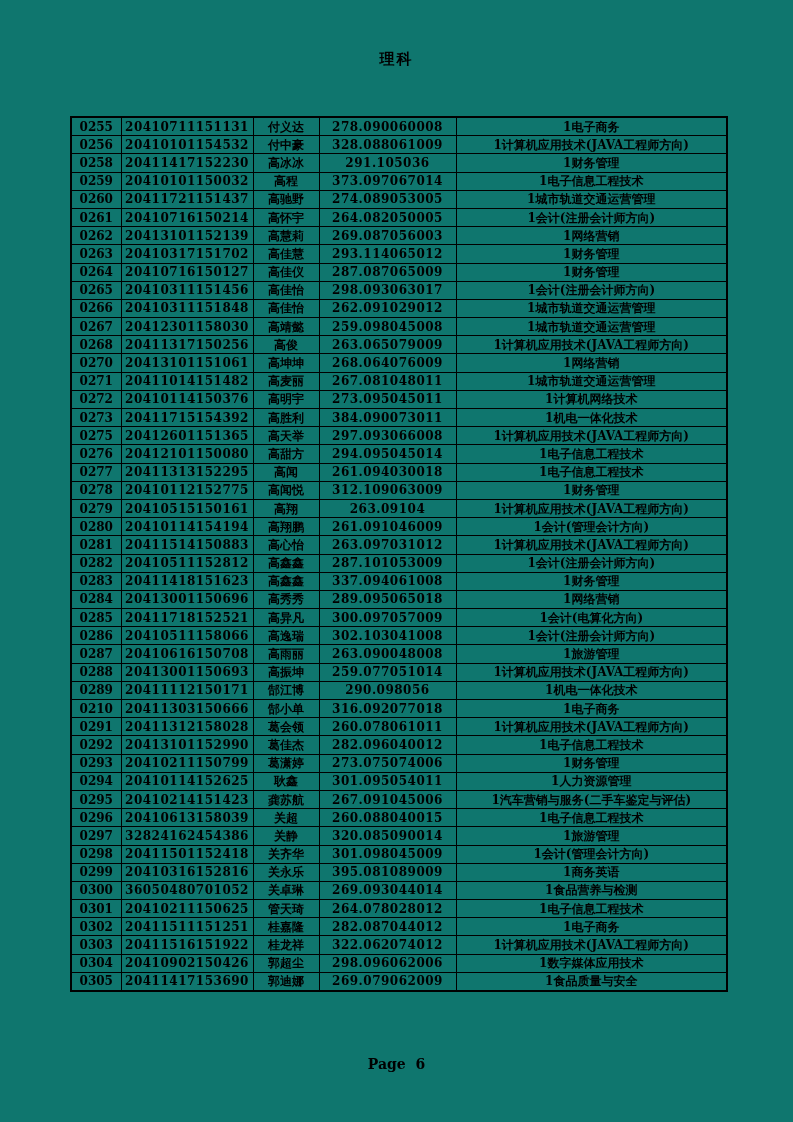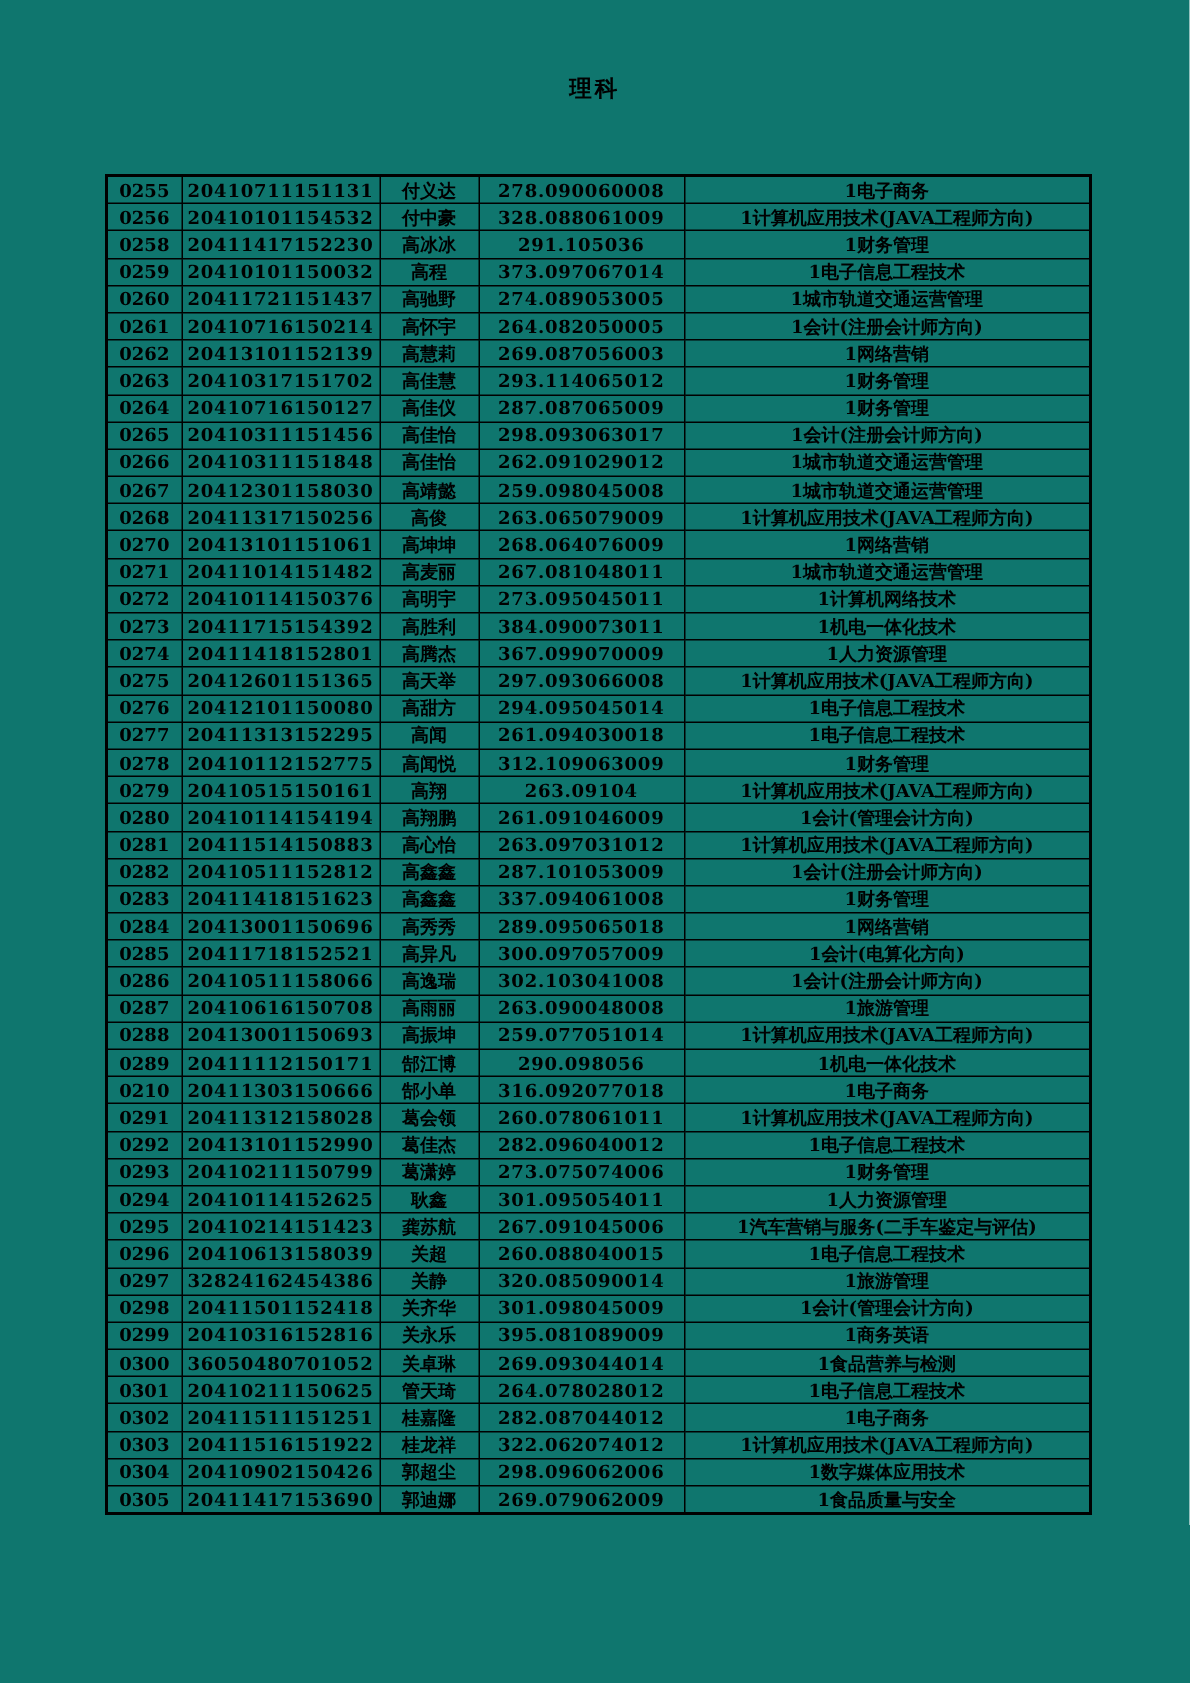--- a/index.html
+++ b/index.html
@@ -195,27 +195,20 @@
           <td class="c4">1计算机网络技术</td>
         </tr>
         <tr>
           <td class="c0">0273</td>
           <td class="c1">20411715154392</td>
           <td class="c2">高胜利</td>
           <td class="c3">384.090073011</td>
           <td class="c4">1机电一体化技术</td>
         </tr>
         <tr>
-          <td class="c0">0274</td>
-          <td class="c1">20411418152801</td>
-          <td class="c2">高腾杰</td>
-          <td class="c3">367.099070009</td>
-          <td class="c4">1人力资源管理</td>
-        </tr>
-        <tr>
           <td class="c0">0275</td>
           <td class="c1">20412601151365</td>
           <td class="c2">高天举</td>
           <td class="c3">297.093066008</td>
           <td class="c4">1计算机应用技术(JAVA工程师方向)</td>
         </tr>
         <tr>
           <td class="c0">0276</td>
           <td class="c1">20412101150080</td>
           <td class="c2">高甜方</td>
@@ -421,13 +414,14 @@
         <tr>
           <td class="c0">0305</td>
           <td class="c1">20411417153690</td>
           <td class="c2">郭迪娜</td>
           <td class="c3">269.079062009</td>
           <td class="c4">1食品质量与安全</td>
         </tr>
       </tbody>
   </table>
 
+  <div class="footer">Page  6</div>
 </div>
 
 </body></html>

